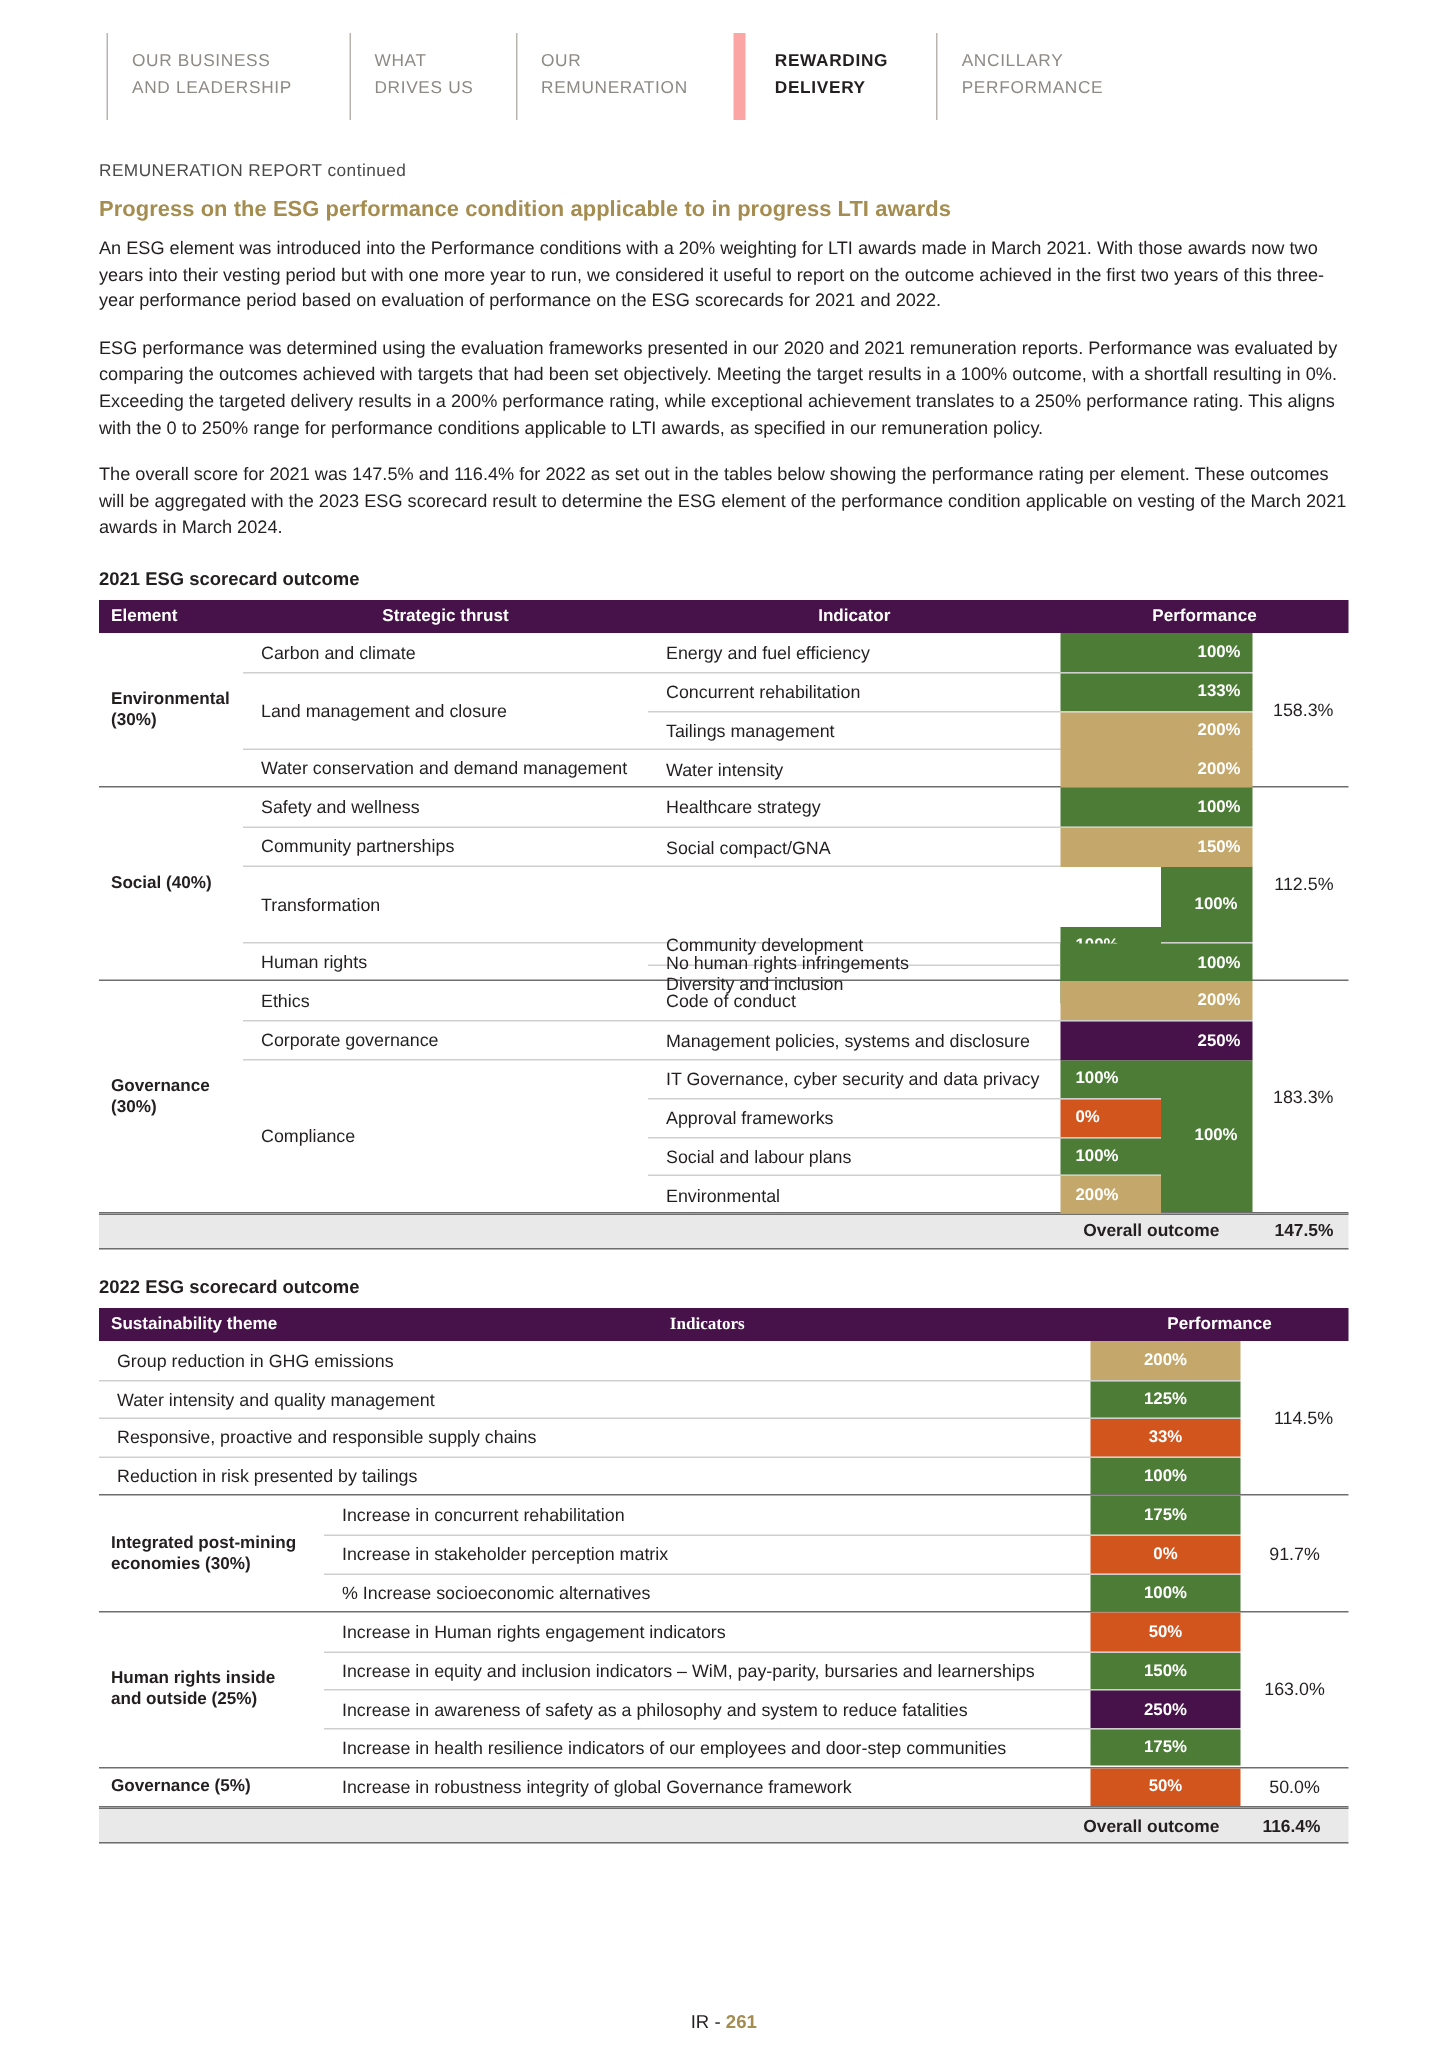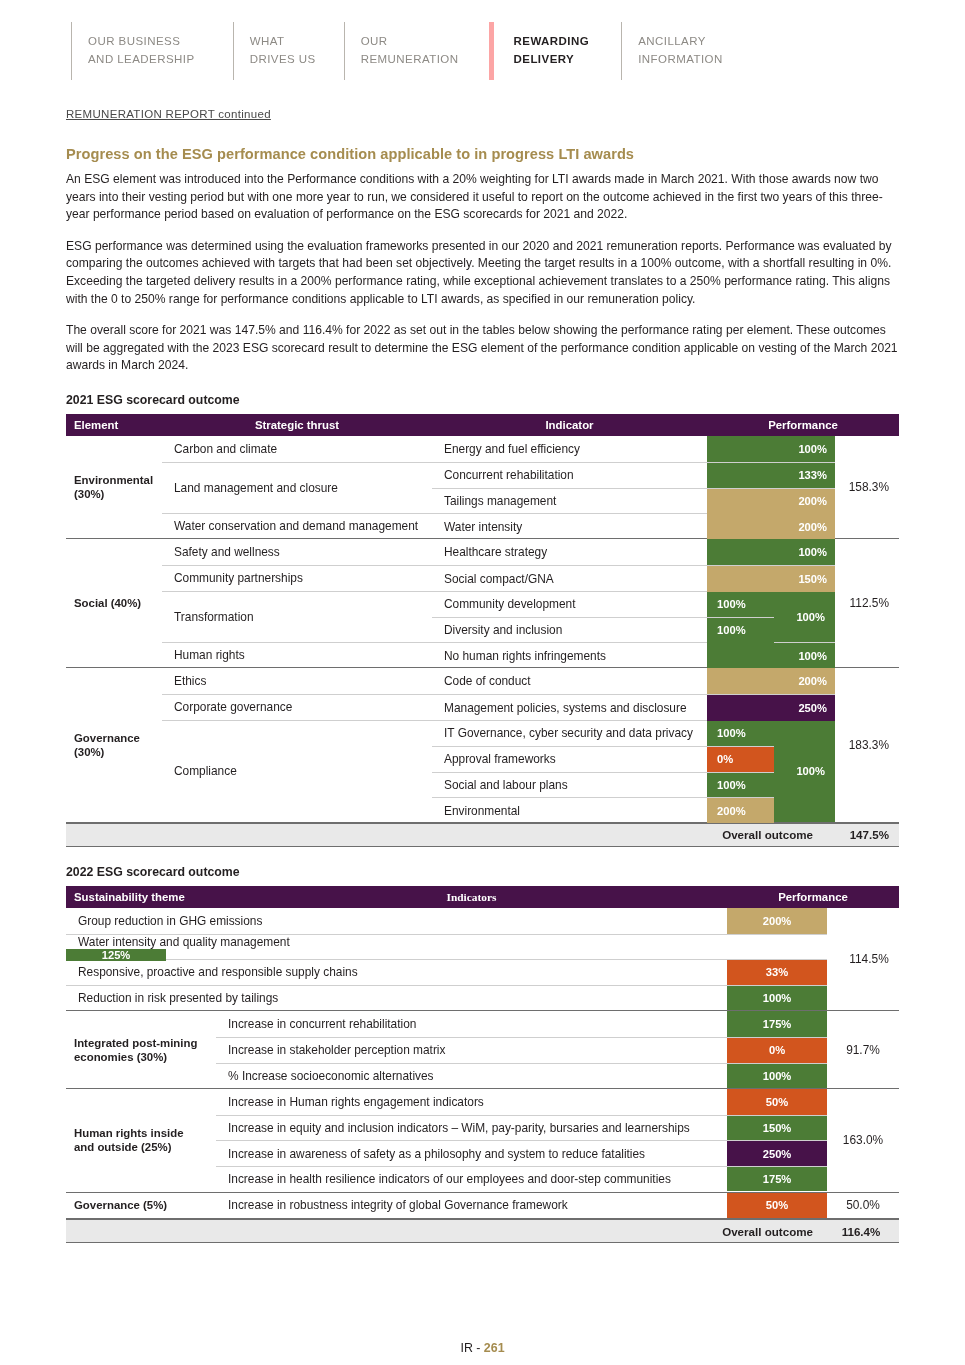--- a/index.html
+++ b/index.html
@@ -26,38 +26,37 @@
     padding-left: 16px;
     padding-right: 10px;
     border-left: 1px solid #b9b5ae;
     font-size: 11.5px;
     line-height: 1.55;
     letter-spacing: 0.45px;
     color: #8d8a85;
     white-space: pre-line;
   }
   .nav-item.active {
-    border-left: 5px solid #fca5a5;
+    border-left: 8px solid #fca5a5;
     color: #231f20;
     font-weight: bold;
     padding-left: 20px;
   }
   .nav-sp-1 { width: 28px; }
   .nav-sp-2 { width: 18px; }
   .nav-sp-3 { width: 20px; }
   .nav-sp-4 { width: 22px; }
 
   
   .runhead {
     font-size: 11.5px;
     color: #4a4a4a;
     letter-spacing: 0.3px;
     margin-top: 28px;
-    margin-bottom: 26px;
-    text-decoration: underline;
+    margin-bottom: 12px;
   }
 
   
   h1.section-title {
     font-size: 14.6px;
     font-weight: bold;
     color: #a58c4f;
     letter-spacing: 0.05px;
     margin-bottom: 9px;
   }
@@ -210,21 +209,21 @@
       <div class="nav-item">WHAT
 DRIVES US</div>
       <div class="nav-sp-2"></div>
       <div class="nav-item">OUR
 REMUNERATION</div>
       <div class="nav-sp-3"></div>
       <div class="nav-item active">REWARDING
 DELIVERY</div>
       <div class="nav-sp-4"></div>
       <div class="nav-item">ANCILLARY
-INFORMATION</div>
+PERFORMANCE</div>
     </div>
 
   <div class="runhead">REMUNERATION REPORT continued</div>
 
   <h1 class="section-title">Progress on the ESG performance condition applicable to in progress LTI awards</h1>
 
   <p class="body">An ESG element was introduced into the Performance conditions with a 20% weighting for LTI awards made in March 2021. With those awards now two years into their vesting period but with one more year to run, we considered it useful to report on the outcome achieved in the first two years of this three-year performance period based on evaluation of performance on the ESG scorecards for 2021 and 2022.</p>
   <p class="body">ESG performance was determined using the evaluation frameworks presented in our 2020 and 2021 remuneration reports. Performance was evaluated by comparing the outcomes achieved with targets that had been set objectively. Meeting the target results in a 100% outcome, with a shortfall resulting in 0%. Exceeding the targeted delivery results in a 200% performance rating, while exceptional achievement translates to a 250% performance rating. This aligns with the 0 to 250% range for performance conditions applicable to LTI awards, as specified in our remuneration policy.</p>
   <p class="body">The overall score for 2021 was 147.5%  and 116.4% for 2022 as set out in the tables below showing the performance rating per element. These outcomes will be aggregated with the 2023 ESG scorecard result to determine the ESG element of the performance condition applicable on vesting of the March 2021 awards in March 2024.</p>
 
@@ -302,21 +301,21 @@
                   <div class="c-ind">Social compact/GNA</div>
                   <div class="c-perf" style="width: 128px; background: rgb(196, 168, 107);">150%</div>
                 </div>
               </div>
             </div>
           </div>
           <div class="rowline" style="height: 51.2px; border-top: 1px solid rgb(207, 207, 207);">
             <div class="c-thrust" style="width: 270px;">Transformation</div>
             <div class="sub-wrap">
               <div class="sub-col">
-                <div class="sub-row first" style="height: 25.6px;">
+                <div class="sub-row first" style="height: 25.6px; margin-top: 40px;">
                   <div class="c-ind">Community development</div>
                   <div class="c-perf left" style="width: 67px; background: rgb(76, 124, 54);">100%</div>
                 </div>
                 <div class="sub-row" style="height: 25.6px;">
                   <div class="c-ind">Diversity and inclusion</div>
                   <div class="c-perf left" style="width: 67px; background: rgb(76, 124, 54);">100%</div>
                 </div>
               </div>
               <div class="c-agg" style="width: 61px; background: rgb(76, 124, 54);">100%</div>
             </div>
@@ -400,21 +399,21 @@
         <div class="th" style="width: 150px;">Sustainability theme</div>
         <div class="th" style="width: 511px; text-align: center; font-family: Liberation Serif, serif;">Indicators</div>
         <div class="th" style="width: 172px; text-align: center;">Performance</div>
       </div>
       <div class="band">
         <div style="flex: 1 1 0%;">
           <div class="t2-row first" style="height: 25.6px;">
             <div class="t2-ind">Group reduction in GHG emissions</div>
             <div class="c-perf" style="width: 100px; justify-content: center; padding-right: 0px; background: rgb(196, 168, 107);">200%</div>
           </div>
-          <div class="t2-row" style="height: 25.6px; flex-direction: column;">
+          <div class="t2-row" style="height: 25.6px;">
             <div class="t2-ind">Water intensity and quality management</div>
             <div class="c-perf" style="width: 100px; justify-content: center; padding-right: 0px; background: rgb(76, 124, 54);">125%</div>
           </div>
           <div class="t2-row" style="height: 25.6px;">
             <div class="t2-ind">Responsive, proactive and responsible supply chains</div>
             <div class="c-perf" style="width: 100px; justify-content: center; padding-right: 0px; background: rgb(210, 85, 30);">33%</div>
           </div>
           <div class="t2-row" style="height: 25.6px;">
             <div class="t2-ind">Reduction in risk presented by tailings</div>
             <div class="c-perf" style="width: 100px; justify-content: center; padding-right: 0px; background: rgb(76, 124, 54);">100%</div>

